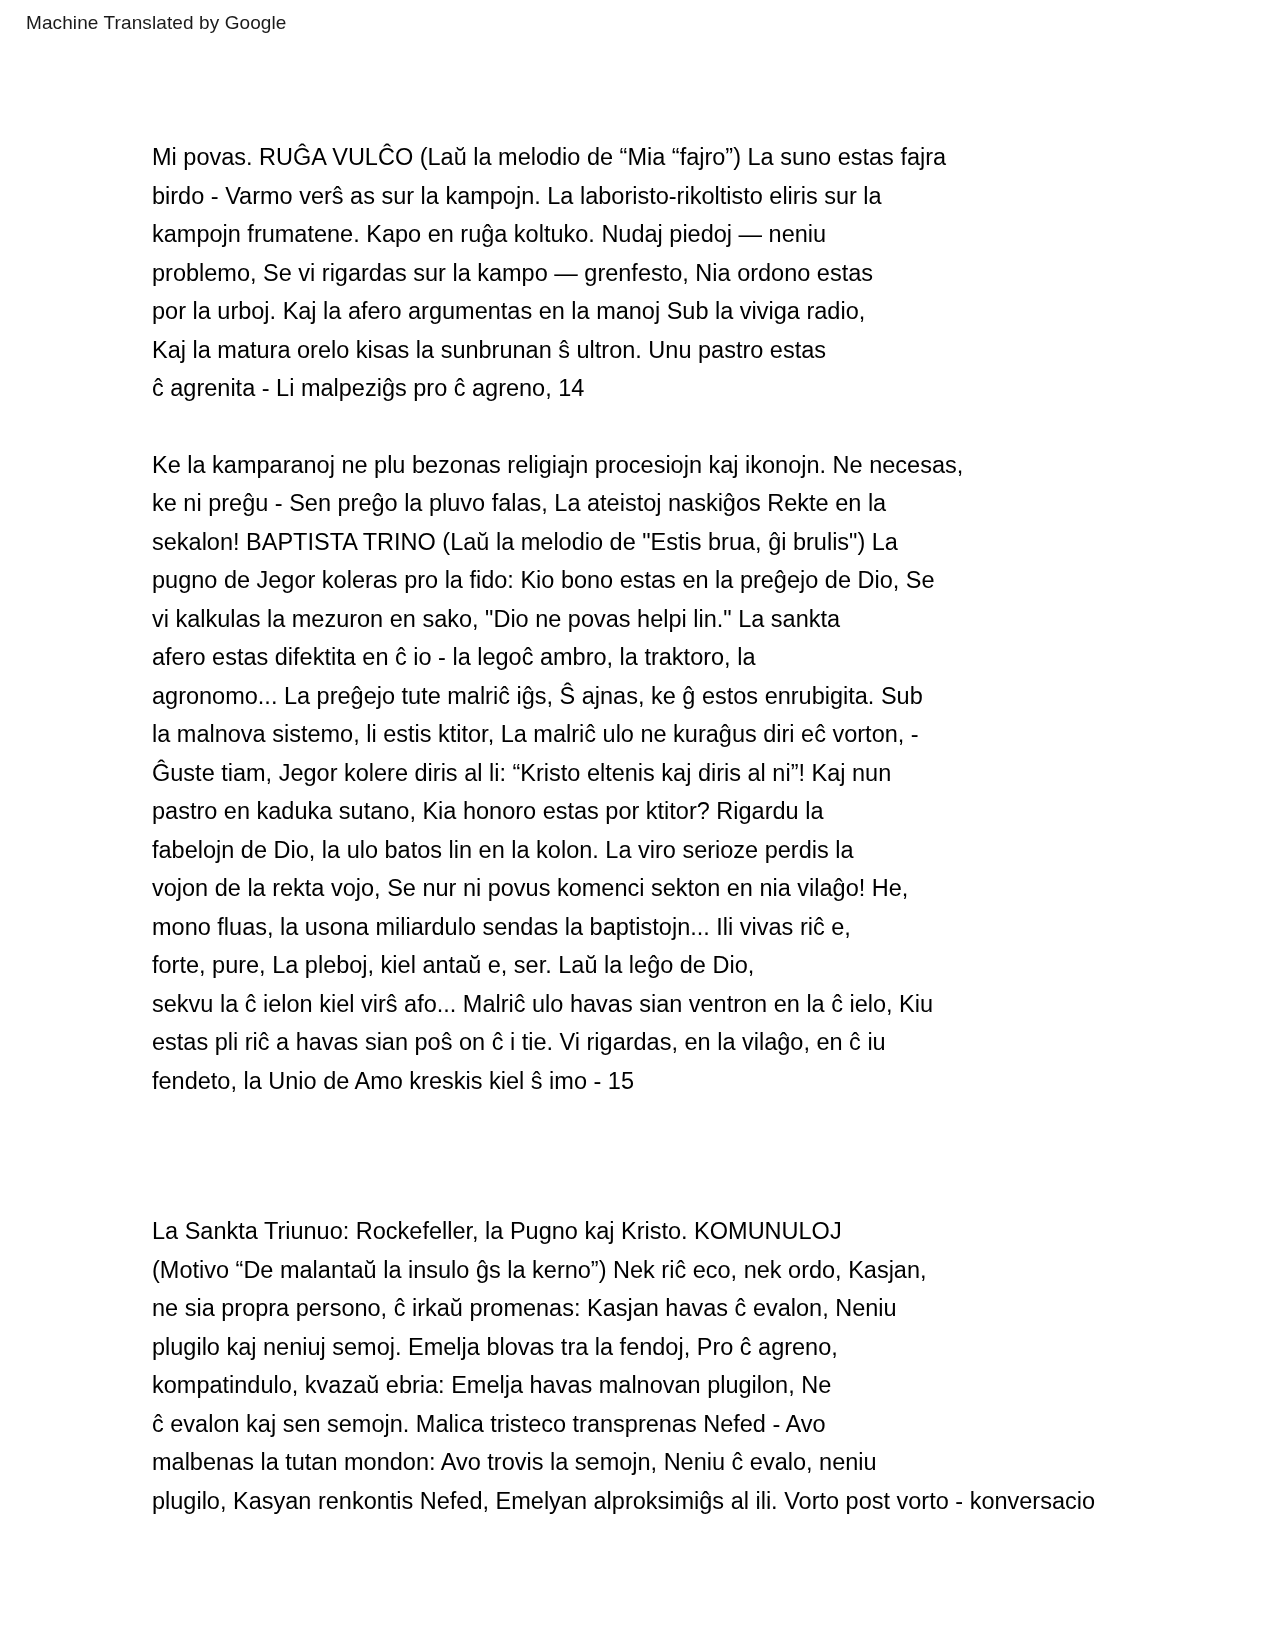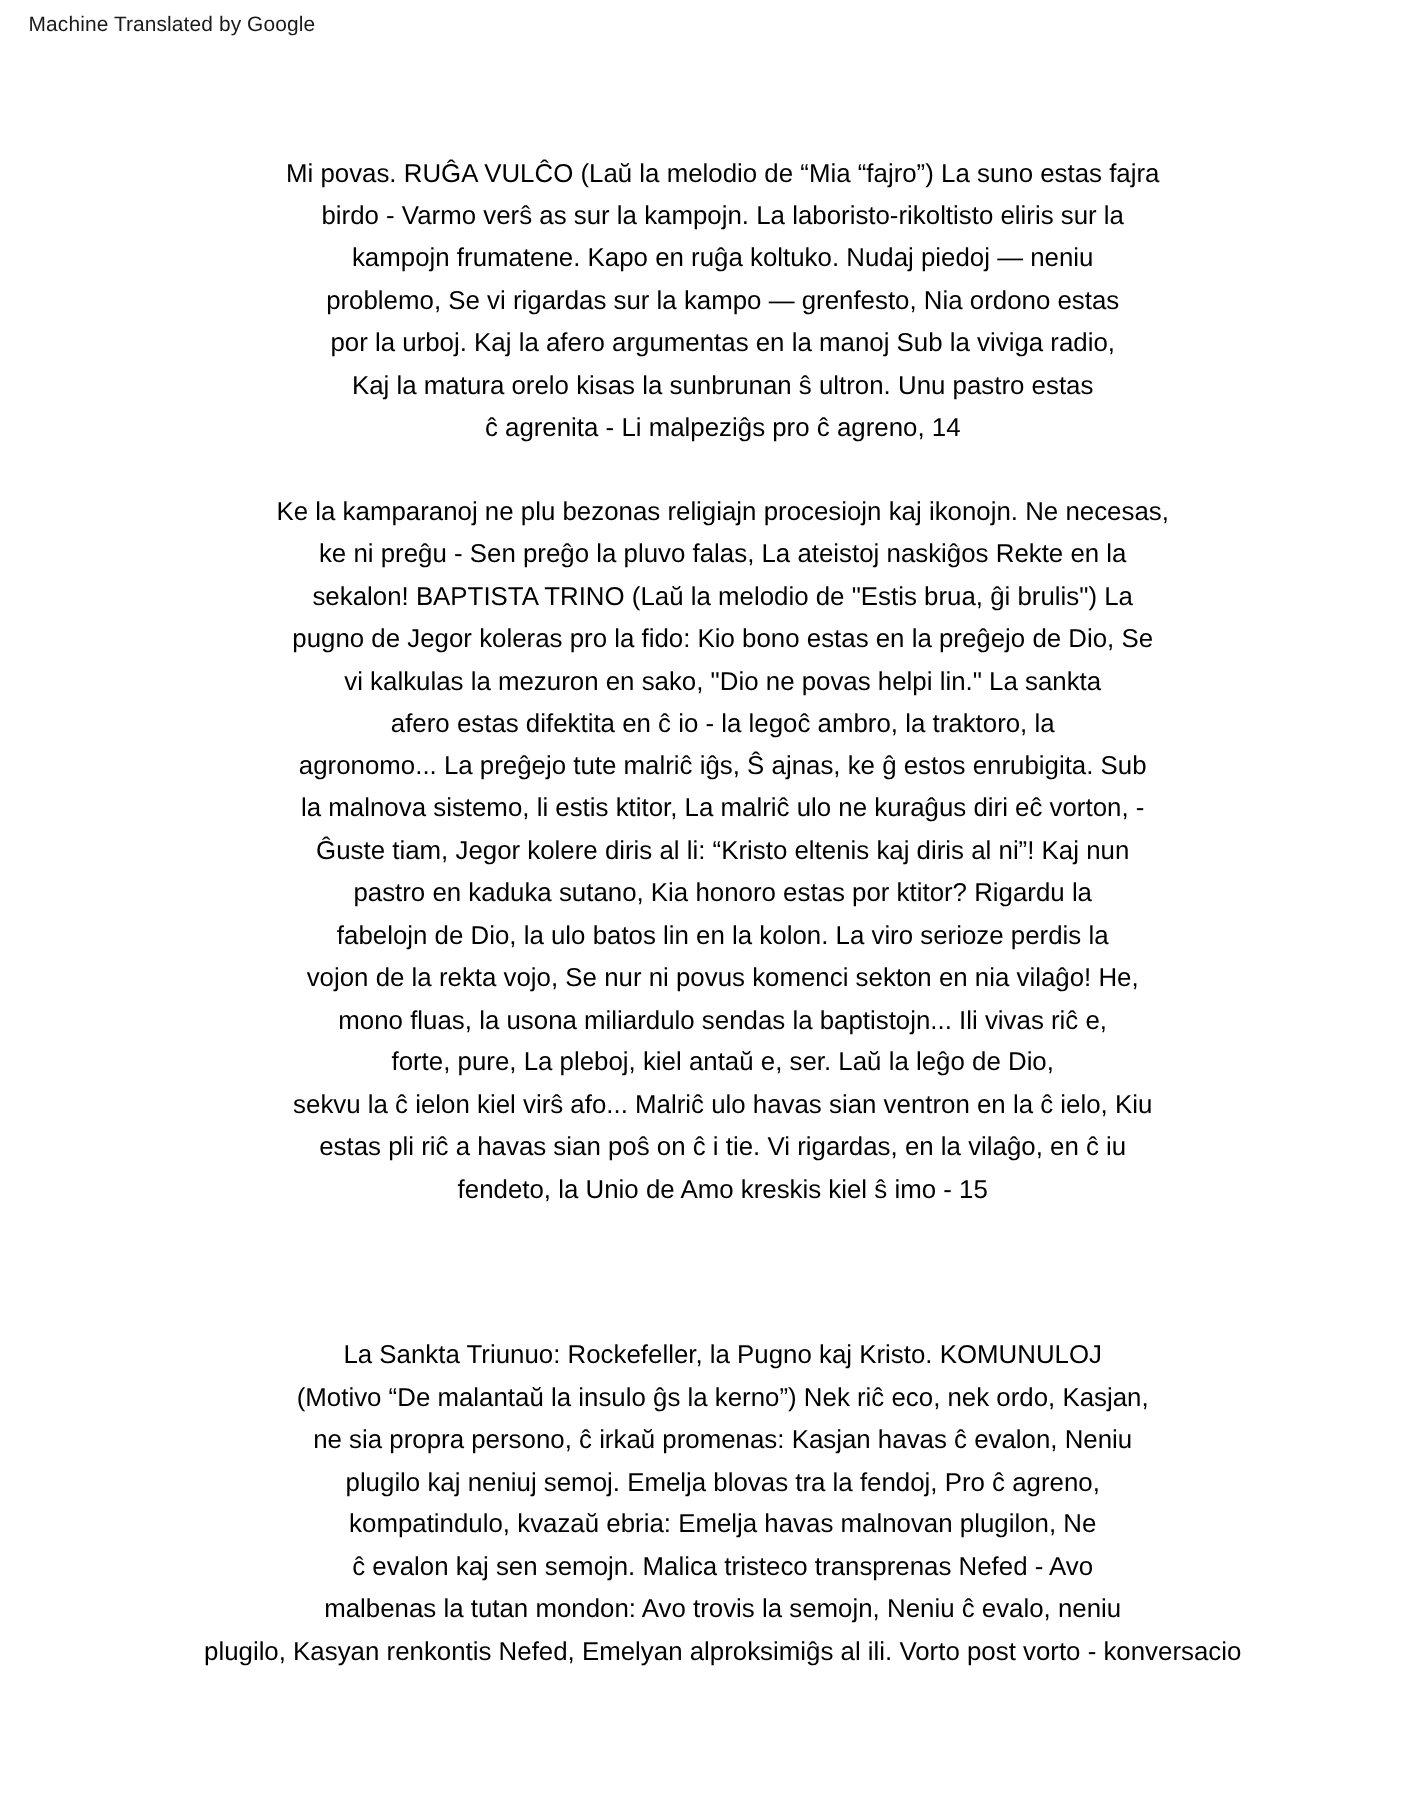--- a/index.html
+++ b/index.html
@@ -29,21 +29,20 @@
     font-size: 19px;
     color: #1a1a1a;
     letter-spacing: 0.1px;
     white-space: nowrap;
   }
   .content {
     position: absolute;
     top: 138px;
     left: 152px;
     width: 1010px;
-    text-align: center;
   }
   .para {
     font-size: 23.5px;
     line-height: 38.5px;
     color: #000000;
     margin: 0;
     white-space: pre-wrap;
     word-break: normal;
     overflow-wrap: normal;
   }

